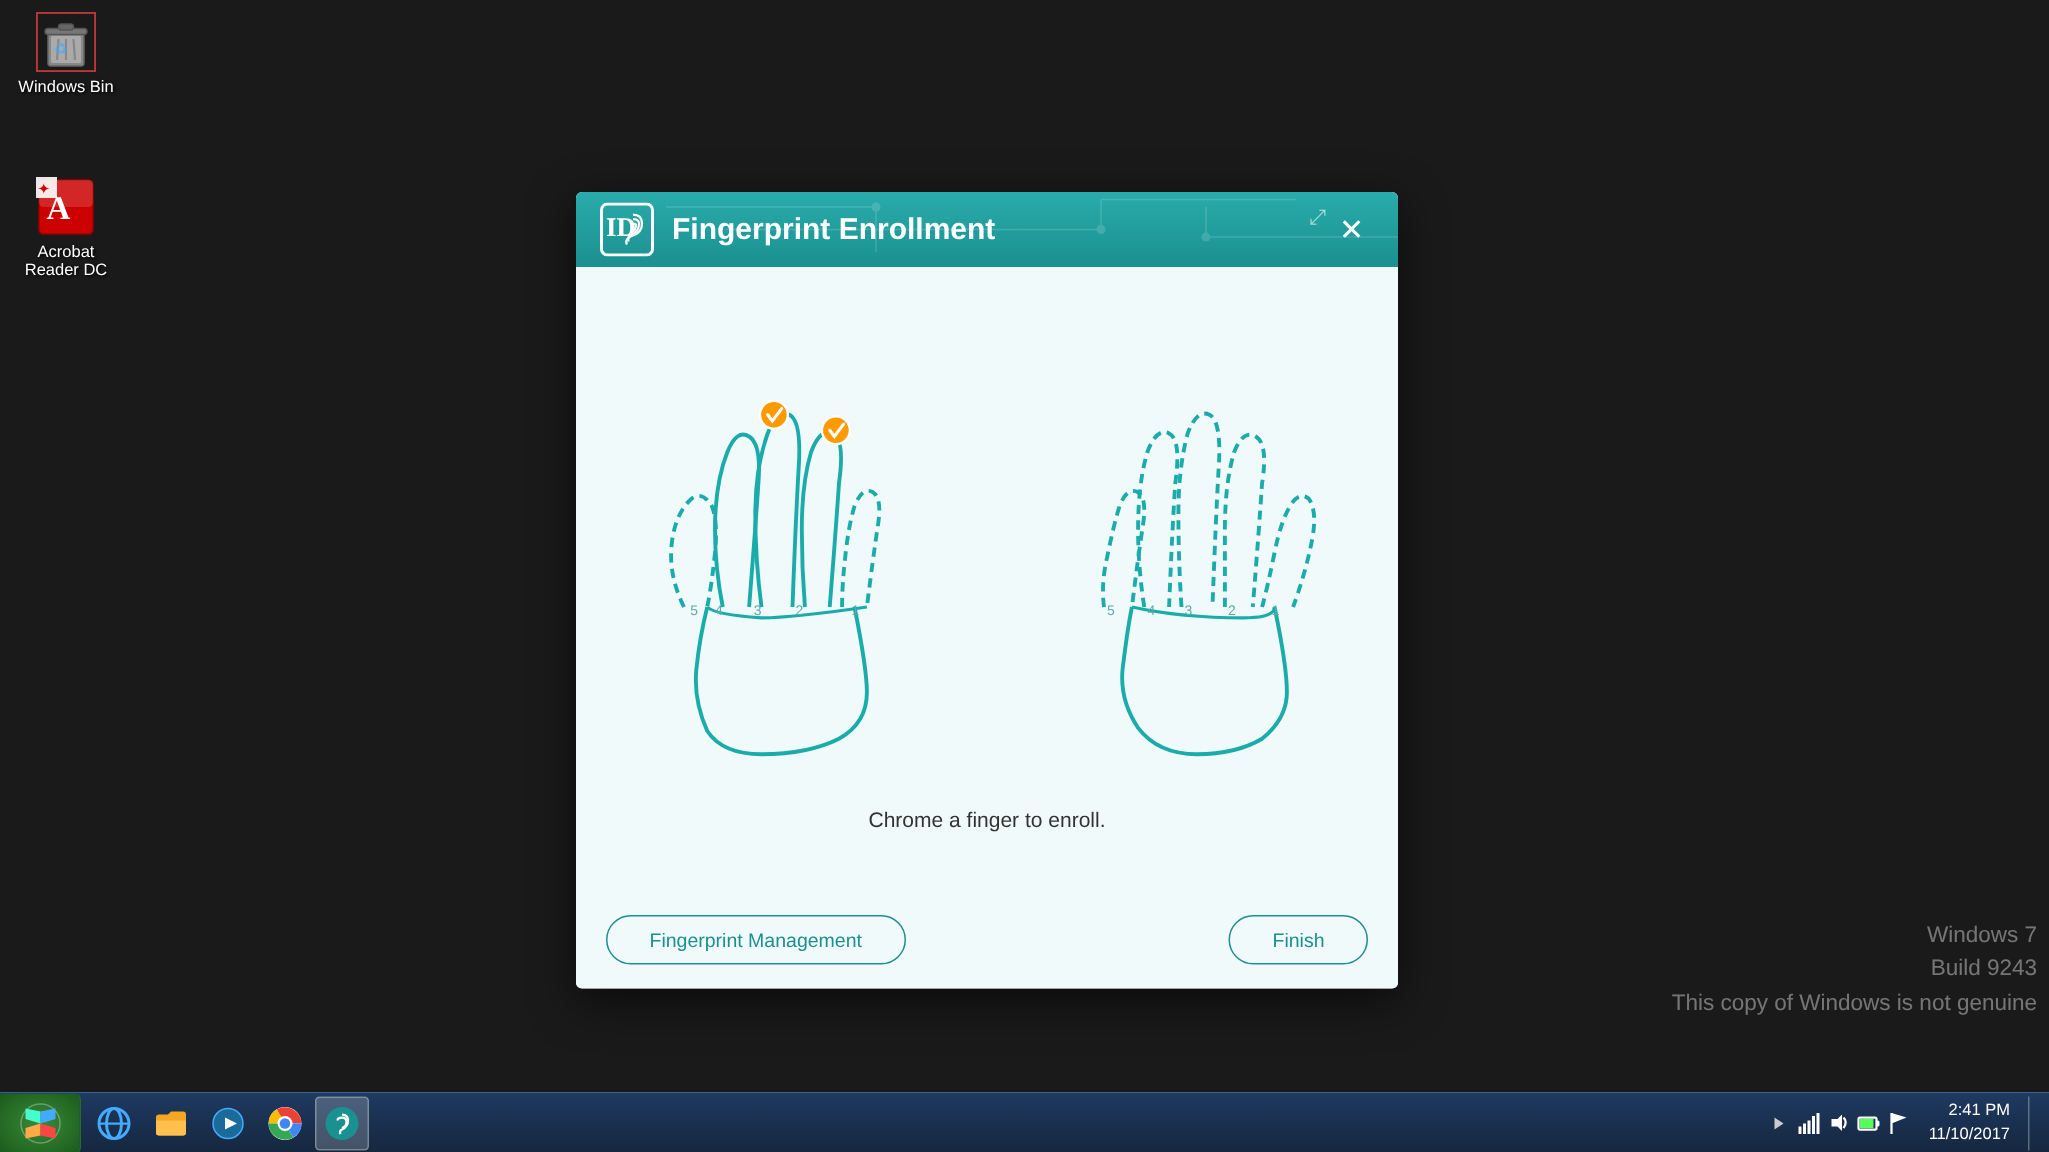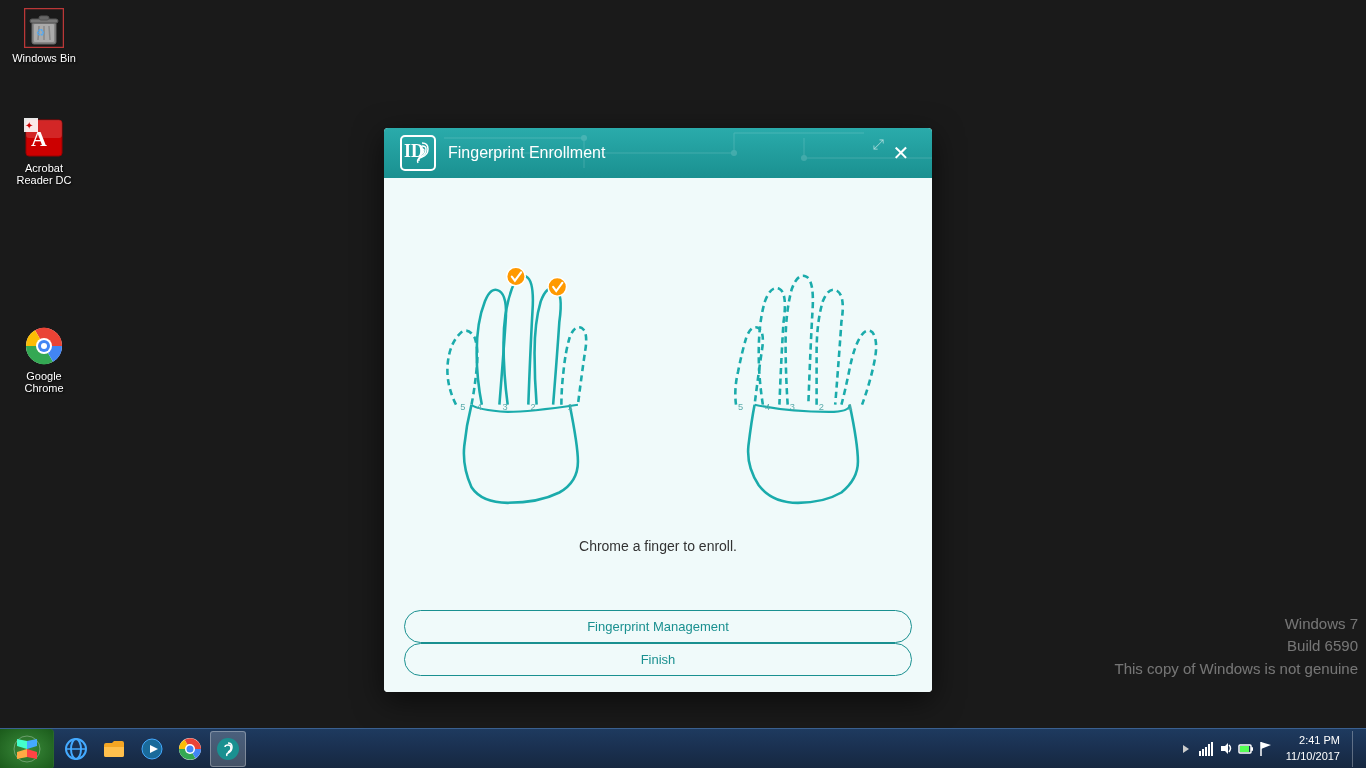--- a/index.html
+++ b/index.html
@@ -145,22 +145,22 @@
     }
 
     #fp-logo {
       width: 36px;
       height: 36px;
       margin-right: 12px;
     }
 
     #fp-title {
       color: #fff;
-      font-size: 16px;
-      font-weight: normal;
+      font-size: 20px;
+      font-weight: bold;
       flex: 1;
     }
 
     #fp-close {
       width: 30px;
       height: 30px;
       color: #fff;
       font-size: 20px;
       display: flex;
       align-items: center;
@@ -202,21 +202,20 @@
       font-size: 14px;
       color: #333;
       margin-bottom: 20px;
     }
 
     #fp-footer {
       display: flex;
       justify-content: space-between;
       padding: 12px 20px 16px;
       background: #f0fafa;
-      flex-direction: column;
     }
 
     .fp-button {
       padding: 8px 28px;
       border-radius: 20px;
       border: 1.5px solid #1a9090;
       background: transparent;
       color: #1a9090;
       font-size: 13px;
       cursor: pointer;
@@ -266,43 +265,24 @@
 
       <rect x="2" y="2" width="36" height="18" rx="3" fill="rgba(255,255,255,0.15)"></rect>
 
       <rect x="0" y="0" width="14" height="14" fill="#fff" opacity="0.9"></rect>
       <text x="1" y="11" font-size="10" fill="#cc0000">✦</text>
     </svg>
     <span class="icon-label">Acrobat<br>Reader DC</span>
   </div>
 
 
-  <div class="desktop-icon" style="left:4px; top:322px;">
-    <svg class="icon-img" viewBox="0 0 40 40">
-
-      <circle cx="20" cy="20" r="18" fill="#fff"></circle>
-
-      <path d="M20 20 L38 20 A18 18 0 0 0 11 4.2 Z" fill="#EA4335"></path>
-
-      <path d="M20 20 L11 4.2 A18 18 0 0 0 2 20 Z" fill="#FBBC05"></path>
-
-      <path d="M20 20 L2 20 A18 18 0 0 0 29 35.8 Z" fill="#34A853"></path>
-
-      <path d="M20 20 L29 35.8 A18 18 0 0 0 38 20 Z" fill="#4285F4"></path>
-
-      <circle cx="20" cy="20" r="8" fill="#fff"></circle>
-      <circle cx="20" cy="20" r="6" fill="#4285F4"></circle>
-      <circle cx="20" cy="20" r="3" fill="#fff"></circle>
-    </svg>
-    <span class="icon-label">Google<br>Chrome</span>
-  </div>
 
   <div id="watermark">
     <div>Windows 7</div>
-    <div>Build 6590</div>
+    <div>Build 9243</div>
     <div>This copy of Windows is not genuine</div>
   </div>
 
   <div id="fp-dialog">
 
     <div id="fp-titlebar">
 
       <div class="circuit-bg">
         <svg width="600" height="50">
           <line x1="60" y1="10" x2="200" y2="10" stroke="#fff" stroke-width="1"></line>

